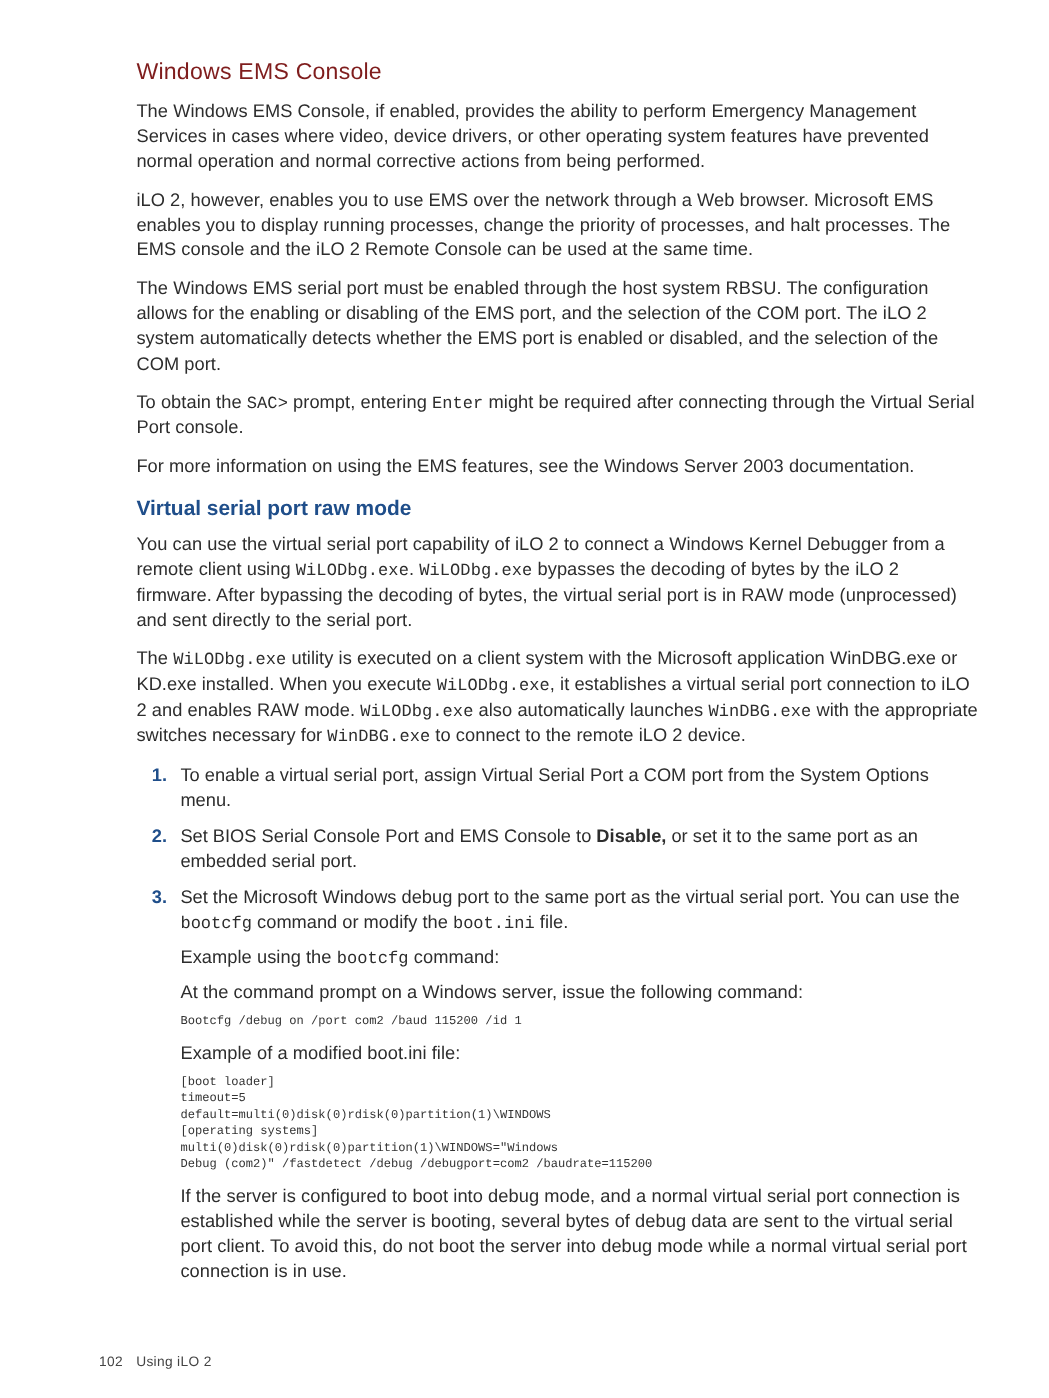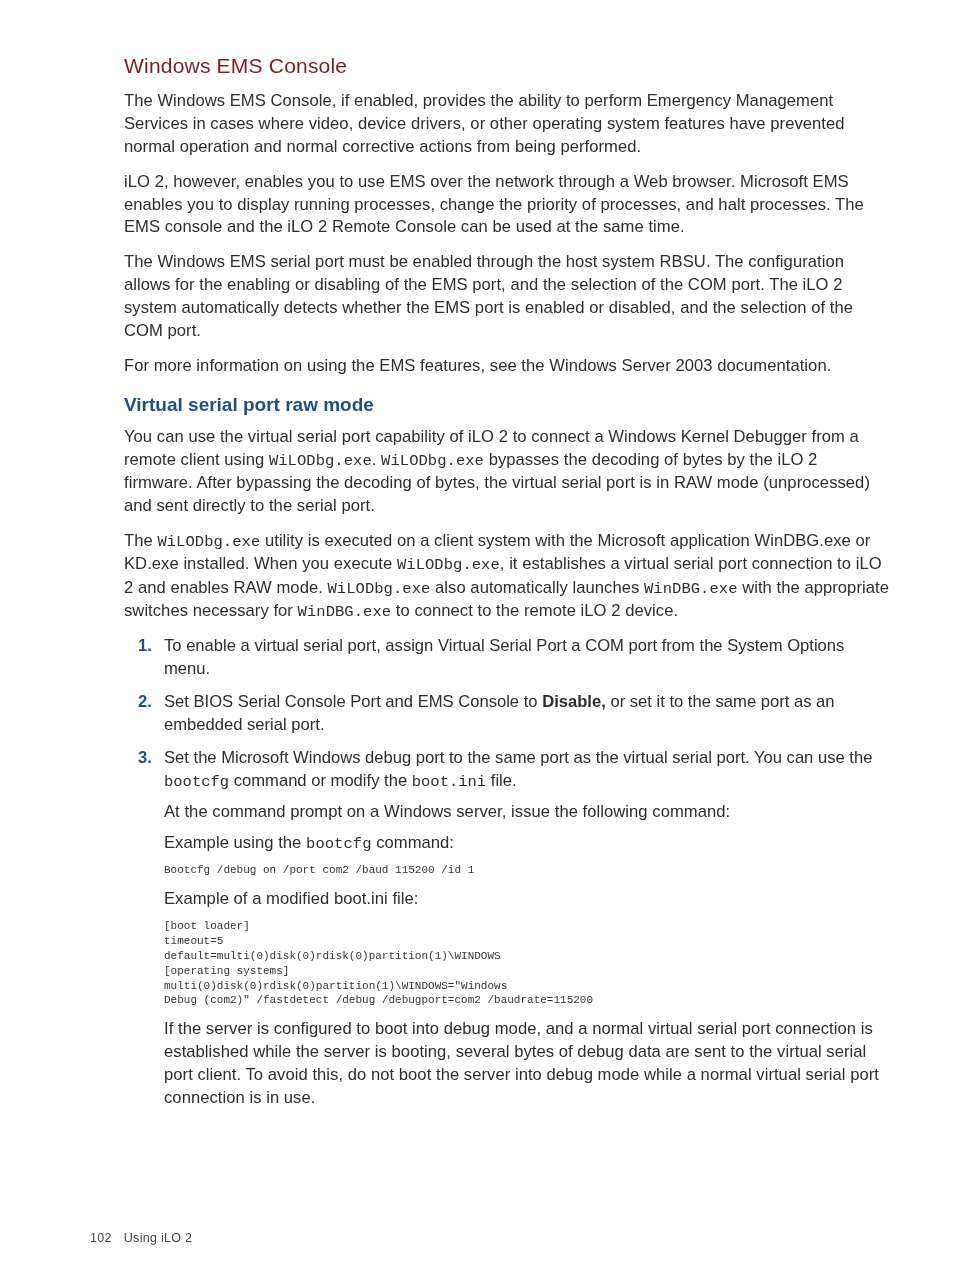--- a/index.html
+++ b/index.html
@@ -94,20 +94,23 @@
 <body>
 
 <div class="page">
 
   <h2 class="section">Windows EMS Console</h2>
 
   <p>The Windows EMS Console, if enabled, provides the ability to perform Emergency Management Services in cases where video, device drivers, or other operating system features have prevented normal operation and normal corrective actions from being performed.</p>
   <p>iLO 2, however, enables you to use EMS over the network through a Web browser. Microsoft EMS enables you to display running processes, change the priority of processes, and halt processes. The EMS console and the iLO 2 Remote Console can be used at the same time.</p>
   <p>The Windows EMS serial port must be enabled through the host system RBSU. The configuration allows for the enabling or disabling of the EMS port, and the selection of the COM port. The iLO 2 system automatically detects whether the EMS port is enabled or disabled, and the selection of the COM port.</p>
 
+  <p>
+    <span>To obtain the </span><span class="mono">SAC&gt;</span><span> prompt, entering </span><span class="mono">Enter</span><span> might be required after connecting through the Virtual Serial Port console.</span>
+  </p>
 
   <p>For more information on using the EMS features, see the Windows Server 2003 documentation.</p>
 
   <h3 class="sub">Virtual serial port raw mode</h3>
 
   <p>
     <span>You can use the virtual serial port capability of iLO 2 to connect a Windows Kernel Debugger from a remote client using </span><span class="mono">WiLODbg.exe</span><span>. </span><span class="mono">WiLODbg.exe</span><span> bypasses the decoding of bytes by the iLO 2 firmware. After bypassing the decoding of bytes, the virtual serial port is in RAW mode (unprocessed) and sent directly to the serial port.</span>
   </p>
 
   <p>
@@ -119,24 +122,24 @@
     <li>
       <span>To enable a virtual serial port, assign Virtual Serial Port a COM port from the System Options menu.</span>
     </li>
     <li>
       <span>Set BIOS Serial Console Port and EMS Console to </span><span class="bold">Disable,</span><span> or set it to the same port as an embedded serial port.</span>
     </li>
     <li>
       <span>Set the Microsoft Windows debug port to the same port as the virtual serial port. You can use the </span><span class="mono">bootcfg</span><span> command or modify the </span><span class="mono">boot.ini</span><span> file.</span>
 
       <div class="step-body">
-        <p>At the command prompt on a Windows server, issue the following command:</p>
         <p>
           <span>Example using the </span><span class="mono">bootcfg</span><span> command:</span>
         </p>
+        <p>At the command prompt on a Windows server, issue the following command:</p>
         <pre class="codeblock">Bootcfg /debug on /port com2 /baud 115200 /id 1</pre>
         <p>Example of a modified boot.ini file:</p>
         <pre class="codeblock">[boot loader]
 timeout=5
 default=multi(0)disk(0)rdisk(0)partition(1)\WINDOWS
 [operating systems]
 multi(0)disk(0)rdisk(0)partition(1)\WINDOWS="Windows
 Debug (com2)" /fastdetect /debug /debugport=com2 /baudrate=115200</pre>
         <p>If the server is configured to boot into debug mode, and a normal virtual serial port connection is established while the server is booting, several bytes of debug data are sent to the virtual serial port client. To avoid this, do not boot the server into debug mode while a normal virtual serial port connection is in use.</p>
       </div>

